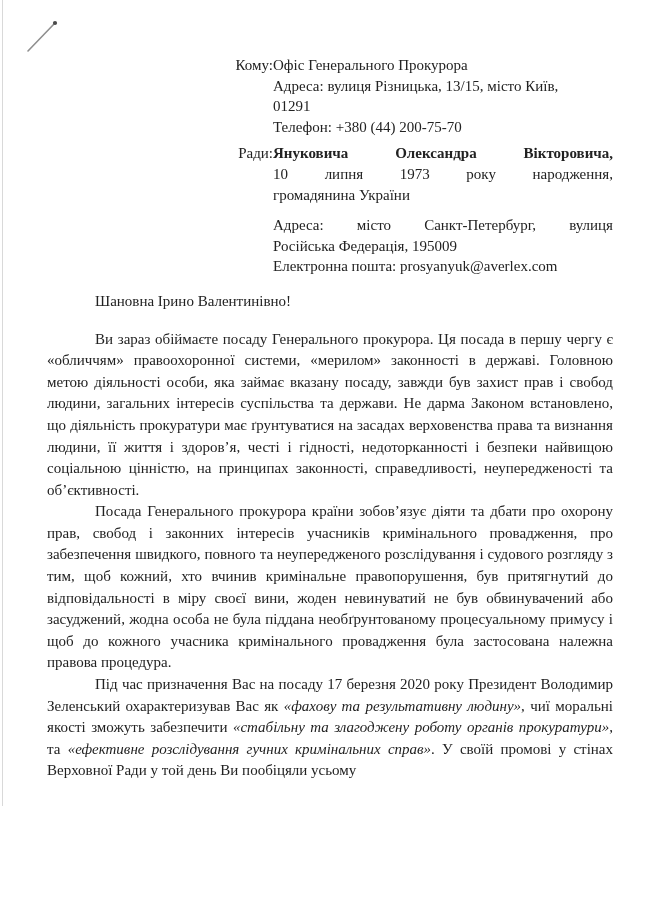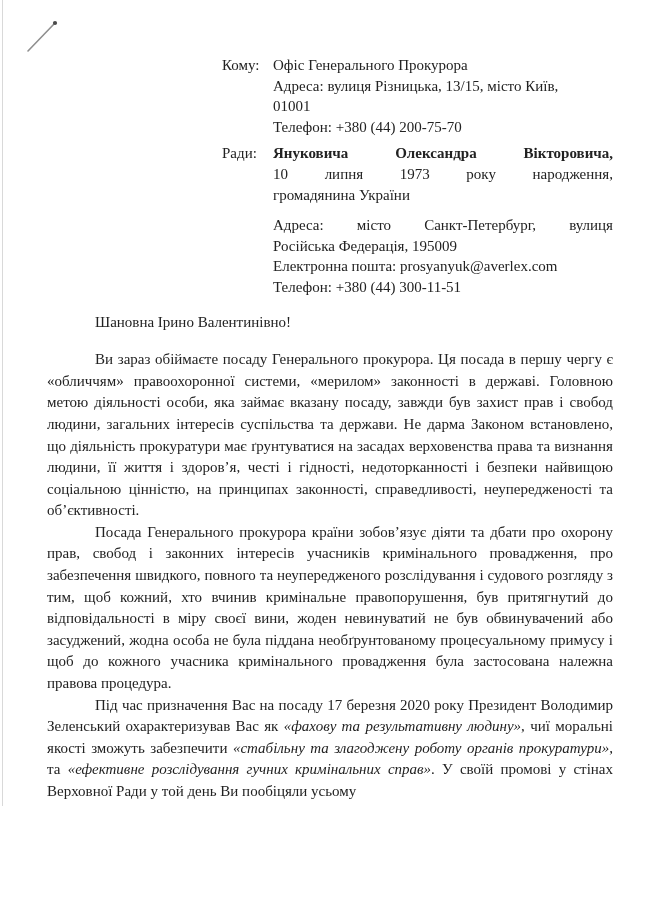--- a/index.html
+++ b/index.html
@@ -23,21 +23,21 @@
     position: absolute; left: 47px; top: 55px; width: 566px;
     font-size: 15px; line-height: 21.6px;
   }
   .addr {
     margin-left: 175px;
     display: grid;
     grid-template-columns: 51px 340px;
     line-height: 20.6px;
   }
   .addr-to { margin-bottom: 6px; }
-  .addr-label { text-align: left; }
+  .addr-label { text-align: right; }
   .addr-content { width: 340px; }
   .addr-line { white-space: nowrap; }
   .bold { font-weight: bold; }
   .jline {
     white-space: normal;
     text-align: justify;
     text-align-last: justify;
   }
   .sub-gap { margin-top: 10px; }
   .salutation {
@@ -61,35 +61,34 @@
   <circle cx="55" cy="23" r="2.1" fill="#4a4a4a"></circle>
 </svg>
 
 <div class="doc">
 
   <div class="addr addr-to">
     <div class="addr-label">Кому:</div>
     <div class="addr-content">
       <div class="addr-line">Офіс Генерального Прокурора</div>
       <div class="addr-line">Адреса: вулиця Різницька, 13/15, місто Київ,</div>
-      <div class="addr-line">01001</div>
+      <div class="addr-line">01291</div>
       <div class="addr-line">Телефон: +380 (44) 200-75-70</div>
     </div>
   </div>
 
   <div class="addr">
     <div class="addr-label">Ради:</div>
     <div class="addr-content">
       <div class="addr-line bold jline">Януковича Олександра Вікторовича,</div>
       <div class="addr-line jline">10 липня 1973 року народження,</div>
       <div class="addr-line">громадянина України</div>
       <div class="addr-line jline sub-gap">Адреса: місто Санкт-Петербург, вулиця</div>
       <div class="addr-line">Російська Федерація, 195009</div>
       <div class="addr-line">Електронна пошта: prosyanyuk@averlex.com</div>
-      <div class="addr-line">Телефон: +380 (44) 300-11-51</div>
     </div>
   </div>
 
   <p class="salutation">Шановна Ірино Валентинівно!</p>
 
   <p class="body-p">Ви зараз обіймаєте посаду Генерального прокурора. Ця посада в першу чергу є «обличчям» правоохоронної системи, «мерилом» законності в державі. Головною метою діяльності особи, яка займає вказану посаду, завжди був захист прав і свобод людини, загальних інтересів суспільства та держави. Не дарма Законом встановлено, що діяльність прокуратури має ґрунтуватися на засадах верховенства права та визнання людини, її життя і здоров’я, честі і гідності, недоторканності і безпеки найвищою соціальною цінністю, на принципах законності, справедливості, неупередженості та об’єктивності.</p>
 
   <p class="body-p">Посада Генерального прокурора країни зобов’язує діяти та дбати про охорону прав, свобод і законних інтересів учасників кримінального провадження, про забезпечення швидкого, повного та неупередженого розслідування і судового розгляду з тим, щоб кожний, хто вчинив кримінальне правопорушення, був притягнутий до відповідальності в міру своєї вини, жоден невинуватий не був обвинувачений або засуджений, жодна особа не була піддана необґрунтованому процесуальному примусу і щоб до кожного учасника кримінального провадження була застосована належна правова процедура.</p>
 
   <p class="body-p"><span>Під час призначення Вас на посаду 17 березня 2020 року Президент Володимир Зеленський охарактеризував Вас як </span><span class="q">«фахову та результативну людину»</span><span>, чиї моральні якості зможуть забезпечити </span><span class="q">«стабільну та злагоджену роботу органів прокуратури»</span><span>, та </span><span class="q">«ефективне розслідування гучних кримінальних справ»</span><span>. У своїй промові у стінах Верховної Ради у той день Ви пообіцяли усьому</span></p>

